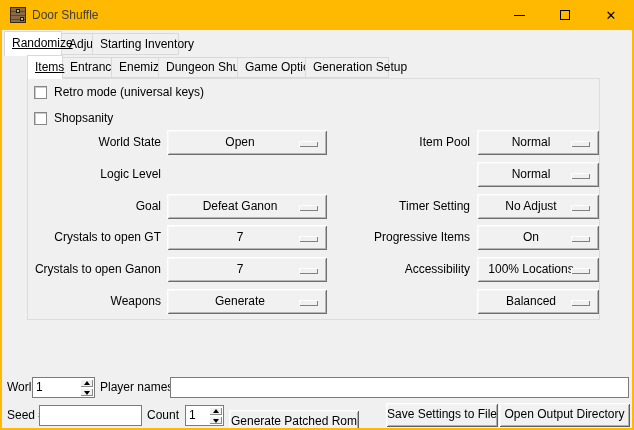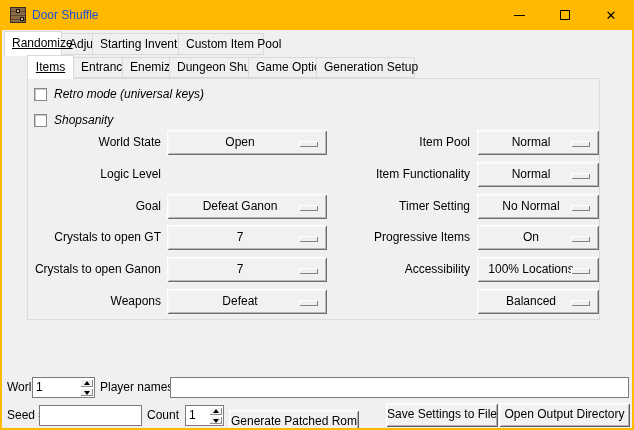--- a/index.html
+++ b/index.html
@@ -12,21 +12,21 @@
     border:2px solid #ffb900;
     overflow:hidden;
   }
 
   
   .titlebar {
     position:absolute; left:-2px; top:-2px; width:634px; height:30px;
     background:#ffb900; display:flex; align-items:center;
   }
   .app-icon { margin-left:10px; width:16px; height:16px; }
-  .title-text { margin-left:6px; font-size:12px; color:#1d4ed8; }
+  .title-text { margin-left:6px; font-size:12px; color:#404040; }
   .win-controls { position:absolute; right:0; top:0; height:30px; display:flex; }
   .win-btn { width:46px; height:30px; display:flex; align-items:center; justify-content:center; }
   .glyph-min { width:11px; height:1px; background:#000; }
   .glyph-max { width:10px; height:10px; border:1px solid #000; }
   .glyph-close { font-size:13px; line-height:13px; color:#000; }
 
   
   .tabrow { position:absolute; display:flex; align-items:flex-start; }
   .tabrow-outer { left:2px; top:29px; height:24px; }
   .tabrow-inner { left:25px; top:53px; height:23px; }
@@ -44,21 +44,21 @@
   .tabrow-inner .tab.selected { height:24px; line-height:22px; }
   .tab:first-child { margin-left:0;text-decoration:underline; }
 
   
   .pane {
     position:absolute; left:25px; top:76px; width:573px; height:242px;
     border:1px solid #dcdcdc; background:#f0f0f0; z-index:2;
   }
 
   
-  .checkrow { position:absolute; left:32px; display:flex; align-items:center; height:16px; z-index:4;font-style:italic; }
+  .checkrow { position:absolute; left:32px; display:flex; height:16px; z-index:4; }
   .checkbox {
     width:13px; height:13px; background:#fff;
     border:1px solid #878787;
     box-shadow: inset 1px 1px 0 #c9c9c9;
     margin-right:7px; flex:0 0 auto;
   }
   .checklabel { line-height:13px; }
 
   
   .optrow { position:absolute; left:0; width:634px; height:25px; z-index:4; }
@@ -143,30 +143,29 @@
       <div class="win-btn">
         <span class="glyph-close">✕</span>
       </div>
     </div>
   </div>
 
   <div class="tabrow tabrow-outer">
     <div class="tab selected" style="width:58px">Randomize</div>
     <div class="tab" style="width:32px">Adjust</div>
     <div class="tab" style="width:87px">Starting Inventory</div>
-    <div class="tab" style="width:86px">Custom Item Pool</div>
   </div>
 
   <div class="tabrow tabrow-inner">
-    <div class="tab selected" style="width:47px">Items</div>
+    <div class="tab selected" style="width:36px">Items</div>
     <div class="tab" style="width:50px">Entrances</div>
     <div class="tab" style="width:48px">Enemizer</div>
     <div class="tab" style="width:80px">Dungeon Shuffle</div>
     <div class="tab" style="width:69px">Game Options</div>
-    <div class="tab" style="width:99px">Generation Setup</div>
+    <div class="tab" style="width:84px">Generation Setup</div>
   </div>
 
   <div class="pane"></div>
 
   <div class="checkrow" style="top:84px">
     <span class="checkbox"></span>
     <span class="checklabel">Retro mode (universal keys)</span>
   </div>
   <div class="checkrow" style="top:110px">
     <span class="checkbox"></span>
@@ -181,36 +180,35 @@
     </div>
     <div class="optlabel r">Item Pool</div>
     <div class="opt r">
       <span class="val">Normal</span>
       <span class="ind"></span>
     </div>
   </div>
 
   <div class="optrow" style="top:160px">
     <div class="optlabel l">Logic Level</div>
-    <div class="optlabel r">Item Functionality</div>
     <div class="opt r">
       <span class="val">Normal</span>
       <span class="ind"></span>
     </div>
   </div>
 
   <div class="optrow" style="top:192px">
     <div class="optlabel l">Goal</div>
     <div class="opt l">
       <span class="val">Defeat Ganon</span>
       <span class="ind"></span>
     </div>
     <div class="optlabel r">Timer Setting</div>
     <div class="opt r">
-      <span class="val">No Normal</span>
+      <span class="val">No Adjust</span>
       <span class="ind"></span>
     </div>
   </div>
 
   <div class="optrow" style="top:223px">
     <div class="optlabel l">Crystals to open GT</div>
     <div class="opt l">
       <span class="val">7</span>
       <span class="ind"></span>
     </div>
@@ -230,21 +228,21 @@
     <div class="optlabel r">Accessibility</div>
     <div class="opt r">
       <span class="val">100% Locations</span>
       <span class="ind"></span>
     </div>
   </div>
 
   <div class="optrow" style="top:287px">
     <div class="optlabel l">Weapons</div>
     <div class="opt l">
-      <span class="val">Defeat</span>
+      <span class="val">Generate</span>
       <span class="ind"></span>
     </div>
     <div class="opt r">
       <span class="val">Balanced</span>
       <span class="ind"></span>
     </div>
   </div>
 
   <div class="flabel" style="left:5px; top:375px;">Worlds</div>
   <div class="spin" style="left:30px; top:375px; width:63px;">

